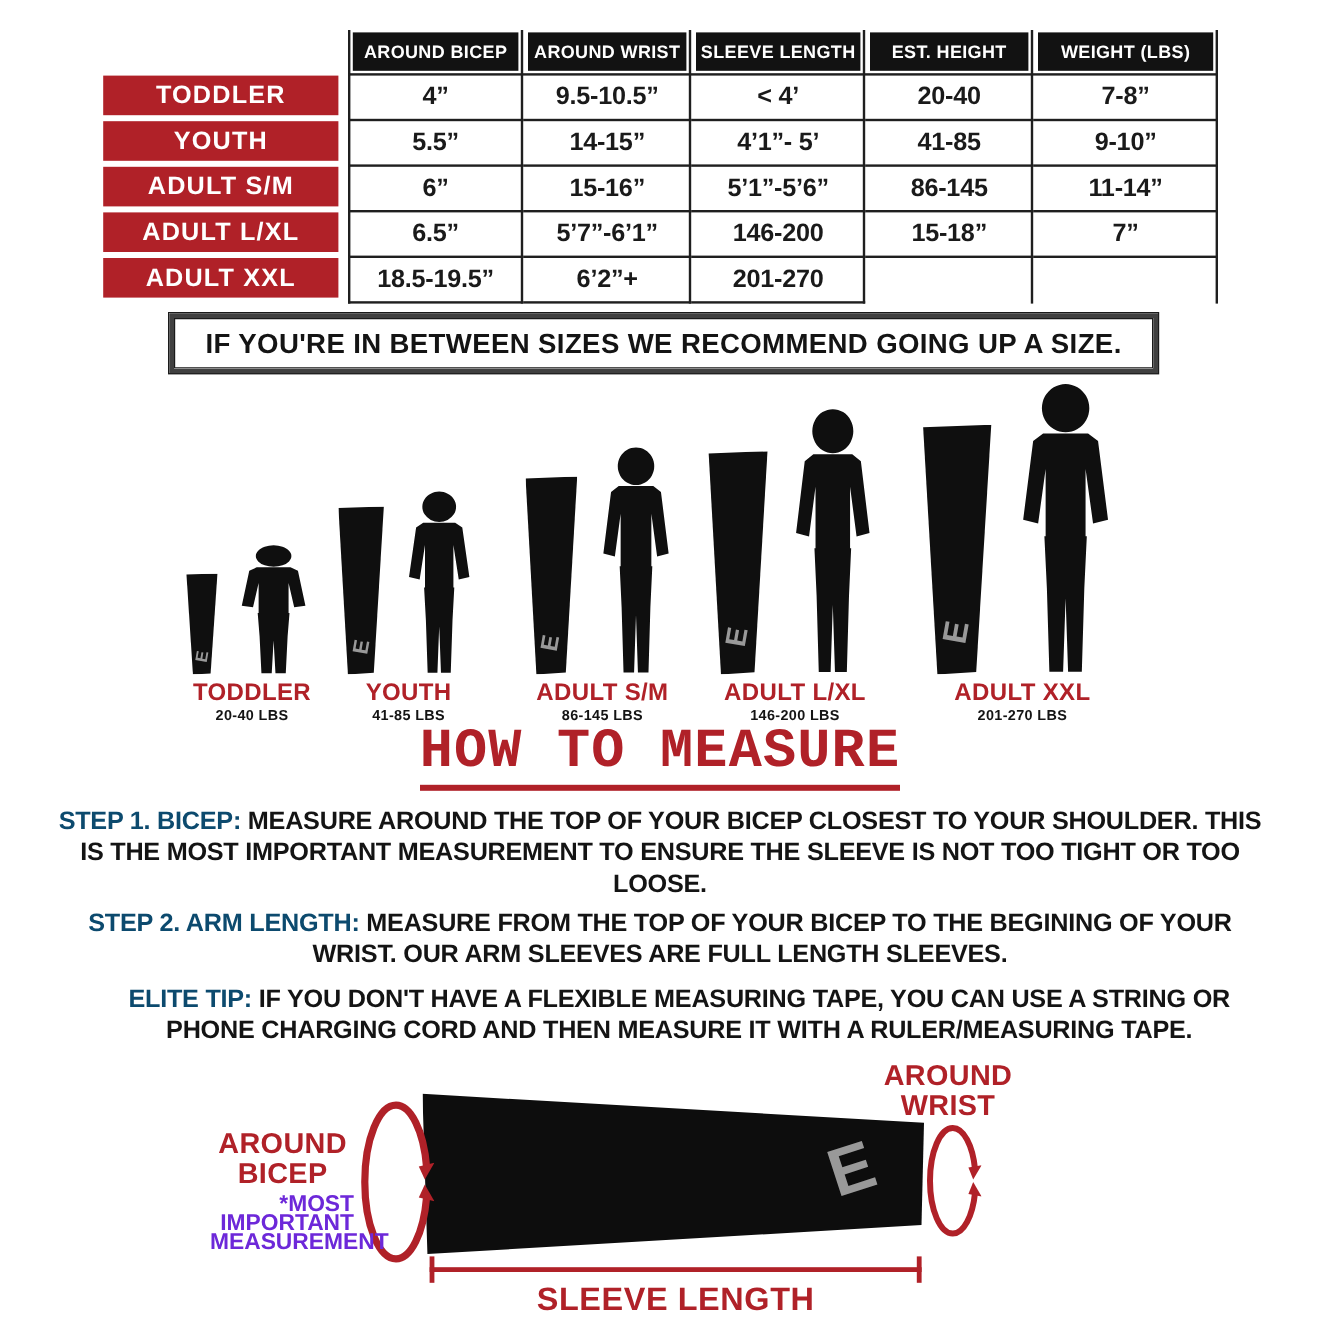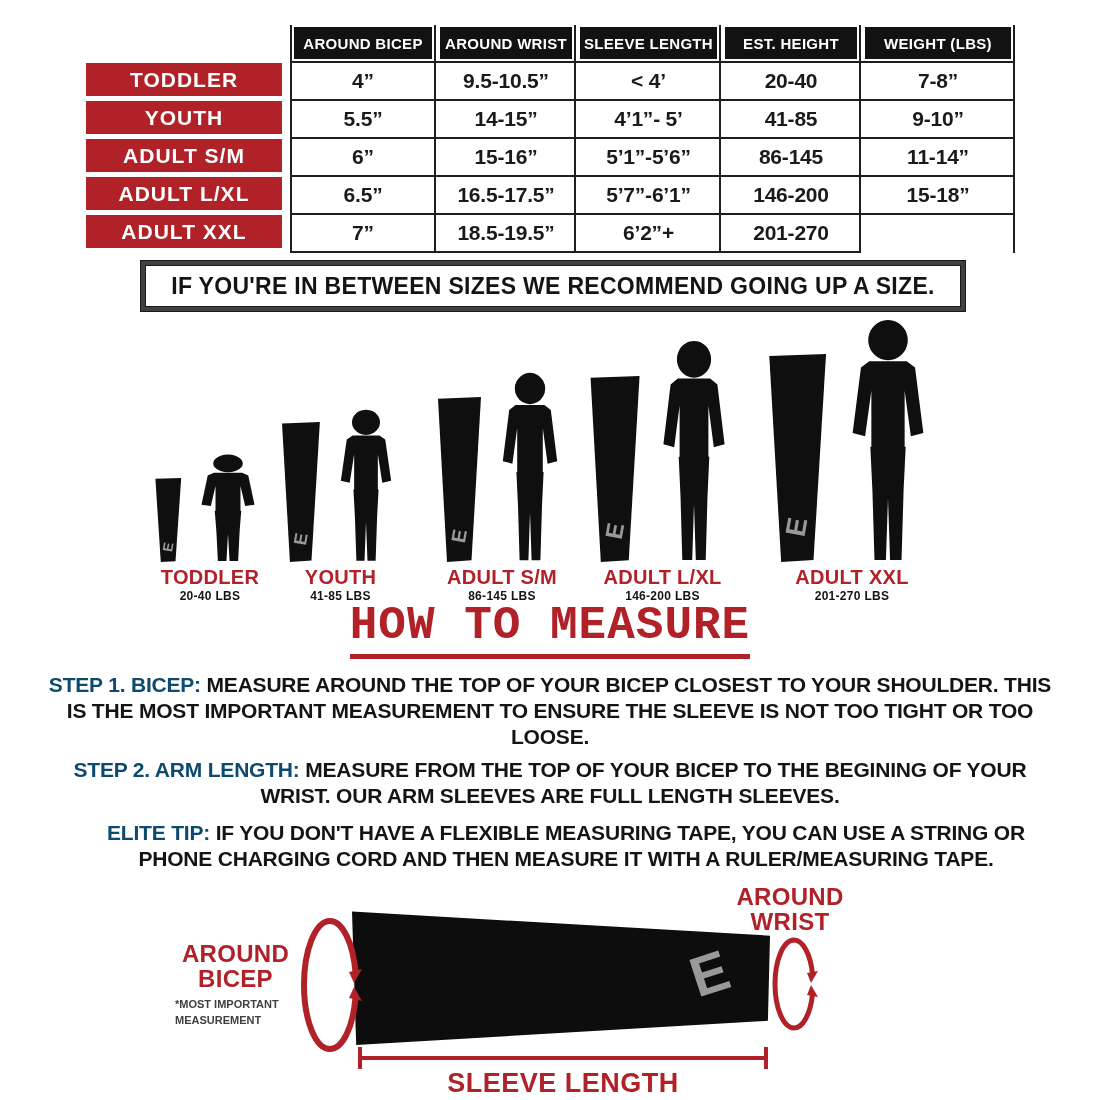--- a/index.html
+++ b/index.html
@@ -47,22 +47,22 @@
   .step .lbl{color:#0c4a6e;}
 
   
   .m-sleeve{position:absolute;left:352px;top:903px;width:418px;height:142px;background:#0d0d0d;
             clip-path:polygon(0% 6%,100% 23%,99.5% 83%,1% 100%);}
   .m-sleeve .e-mark{position:absolute;right:10%;top:30%;transform:rotate(-18deg);color:#999;
             font-weight:bold;font-size:56px;line-height:1;}
   .loop{position:absolute;}
   .lbl-bicep{position:absolute;left:158px;top:941px;width:155px;text-align:center;font-size:24px;
              line-height:25px;font-weight:bold;color:#b02128;letter-spacing:.3px;}
-  .lbl-bicep-note{position:absolute;left:175px;top:996px;width:120px;text-align:left;font-size:11px;
-             line-height:16px;font-weight:bold;color:#404040;}
+  .lbl-bicep-note{position:absolute;left:175px;top:996px;width:120px;text-align:right;font-size:19px;
+             line-height:16px;font-weight:bold;color:#6d28d9;}
   .lbl-wrist{position:absolute;left:725px;top:884px;width:130px;text-align:center;font-size:24px;
              line-height:25px;font-weight:bold;color:#b02128;letter-spacing:.3px;}
   .len-line{position:absolute;left:358px;top:1056px;width:410px;height:4px;background:#b02128;}
   .len-line::before,.len-line::after{content:"";position:absolute;top:-9px;width:4px;height:22px;background:#b02128;}
   .len-line::before{left:0;}
   .len-line::after{right:0;}
   .lbl-length{position:absolute;left:358px;top:1068px;width:410px;text-align:center;font-size:27px;
              font-weight:bold;color:#b02128;letter-spacing:.5px;}
 </style>
 </head>
@@ -105,21 +105,20 @@
         <div class="dcell">41-85</div>
 
         <div class="dcell">9-10”</div>
         <div class="dcell">6”</div>
         <div class="dcell">15-16”</div>
         <div class="dcell">5’1”-5’6”</div>
         <div class="dcell">86-145</div>
 
         <div class="dcell">11-14”</div>
         <div class="dcell">6.5”</div>
-        <div class="dcell">16.5-17.5”</div>
         <div class="dcell">5’7”-6’1”</div>
         <div class="dcell">146-200</div>
 
         <div class="dcell">15-18”</div>
         <div class="dcell">7”</div>
         <div class="dcell">18.5-19.5”</div>
         <div class="dcell">6’2”+</div>
         <div class="dcell">201-270</div>
       </div>
     </div>

